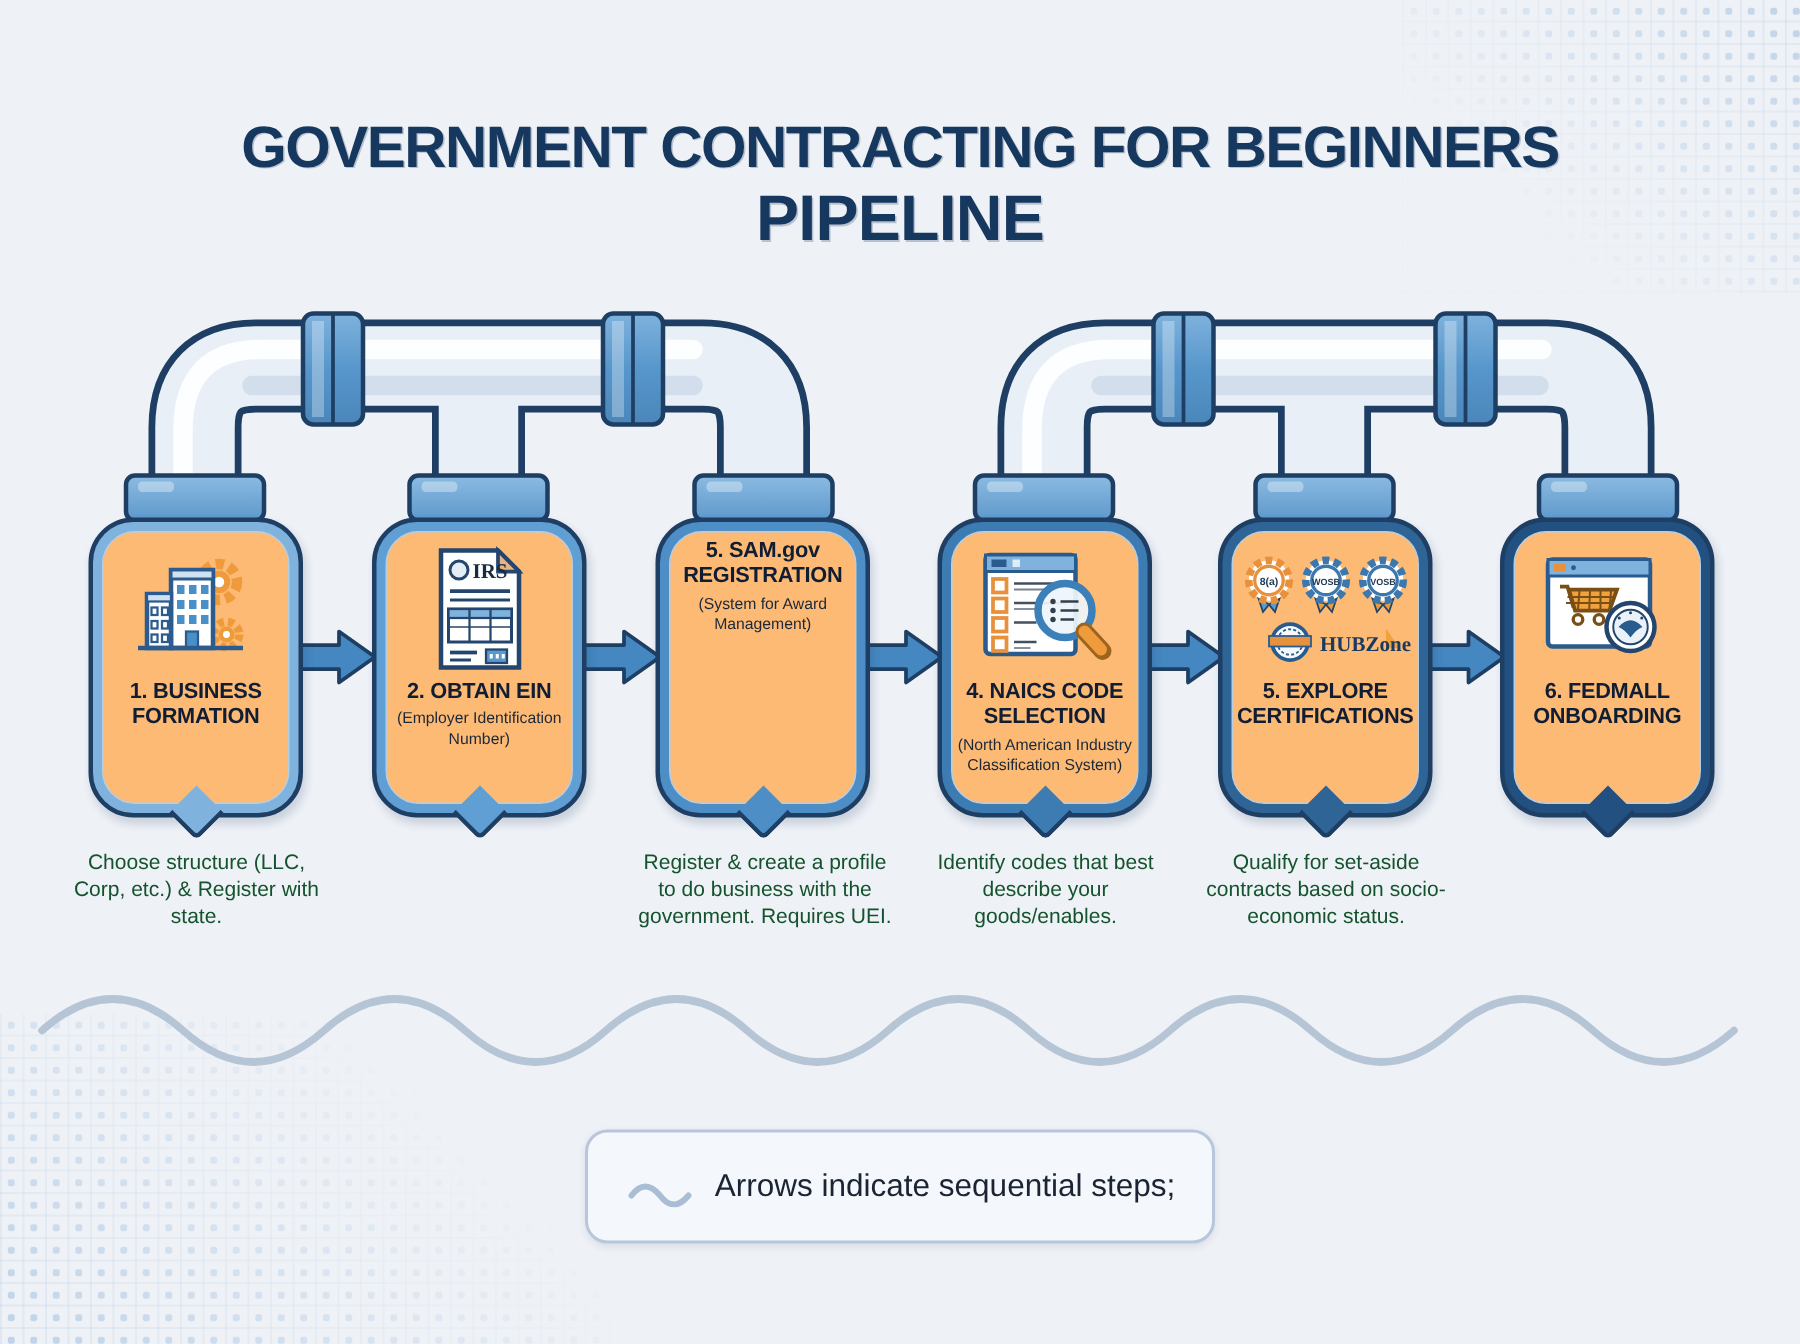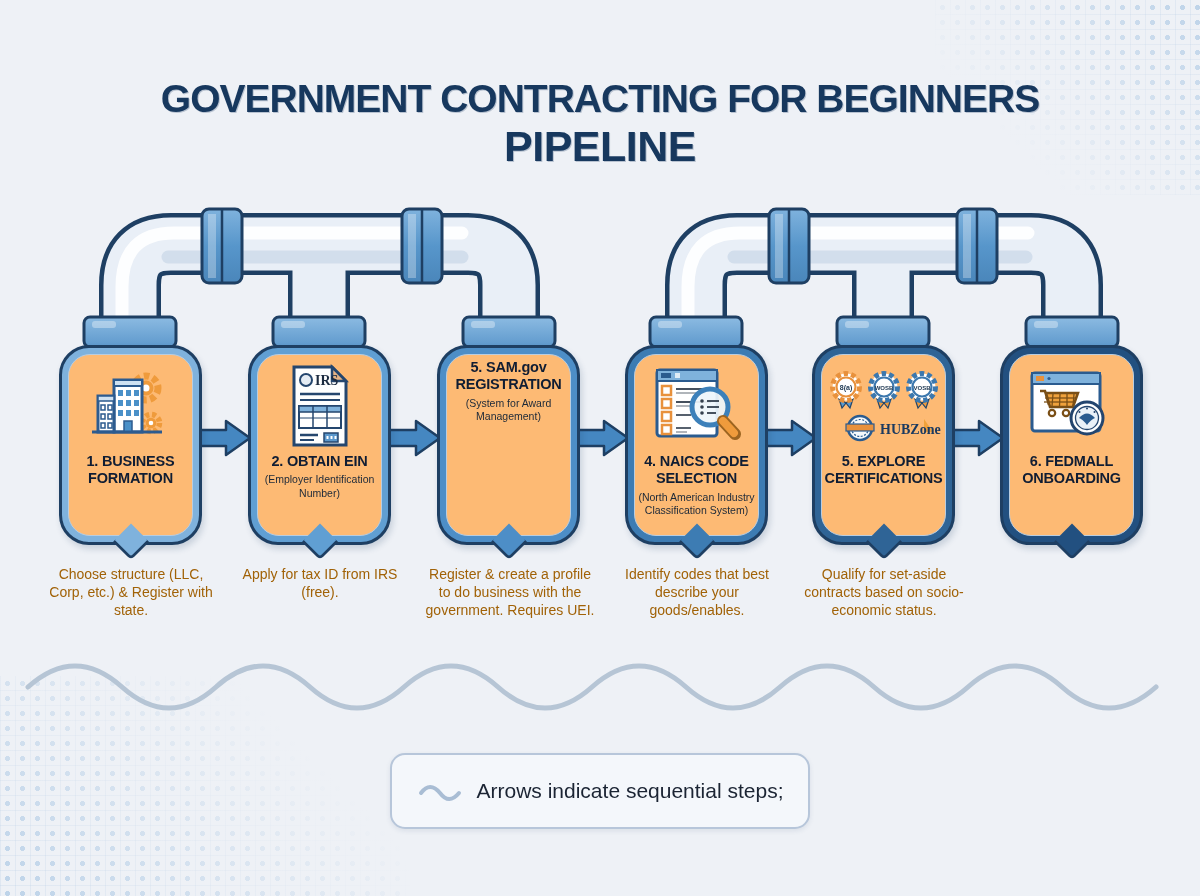--- a/index.html
+++ b/index.html
@@ -44,30 +44,30 @@
     transform:translateX(-50%) rotate(45deg);background:var(--cc,#6aa4d6);
     border-right:3px solid var(--navy);border-bottom:3px solid var(--navy);border-bottom-right-radius:5px;}
   .icon-wrap{height:94px;display:flex;align-items:center;justify-content:center;}
   .card-title{font-weight:bold;font-size:14.5px;text-align:center;color:#101d33;line-height:1.2;
     letter-spacing:-0.2px;width:128px;}
   .card-sub{font-size:10.5px;text-align:center;color:#1b2838;margin-top:3px;line-height:1.3;width:134px;}
   .card-sub:empty{display:none;}
 
   
   .desc{position:absolute;top:566px;width:176px;text-align:center;font-size:14px;line-height:1.28;
-    color:#a16207;}
+    color:#14532d;}
 
   
   #wave-divider{position:absolute;left:0;top:650px;width:1200px;height:76px;}
 
   
   .legend{position:absolute;left:390px;top:753px;width:420px;height:76px;background:#f4f7fb;
     border:2px solid #b7c6da;border-radius:15px;box-shadow:0 2px 5px rgba(40,70,110,.10);
     display:flex;flex-direction:column;justify-content:center;align-items:center;color:#1b2433;}
-  .legend-line1{display:flex;align-items:center;gap:14px;font-size:21px;line-height:1.3;}
+  .legend-line1{display:flex;align-items:flex-end;gap:14px;font-size:21px;line-height:1.3;}
   .legend-line2{font-size:21px;line-height:1.3;}
 </style>
 </head>
 <body>
 
 <div id="canvas">
 
   <div class="dotgrid" id="grid-tr">
       <div class="fade"></div>
     </div>
@@ -365,21 +365,20 @@
             <circle cx="68.5" cy="45" r="1" fill="#23456e"></circle>
         </svg>
       </div>
       <div class="card-title">6. FEDMALL ONBOARDING</div>
 
     </div>
     <div class="card-tab"></div>
   </div>
 
   <div class="desc" style="left:43px">Choose structure (LLC, Corp, etc.) &amp; Register with state.</div>
-  <div class="desc" style="left:232px">Apply for tax ID from IRS (free).</div>
   <div class="desc" style="left:422px">Register &amp; create a profile to do business with the government. Requires UEI.</div>
   <div class="desc" style="left:609px">Identify codes that best describe your goods/enables.</div>
   <div class="desc" style="left:796px">Qualify for set-aside contracts based on socio-economic status.</div>
 
   <svg id="wave-divider" viewBox="0 0 1200 76">
     <path d="M28 37 q47 -42 94 0 t94 0 t94 0 t94 0 t94 0 t94 0 t94 0 t94 0 t94 0 t94 0 t94 0 t94 0" fill="none" style="stroke:var(--wave_gray)" stroke-width="5" stroke-linecap="round"></path>
   </svg>
 
   <div class="legend">
     <div class="legend-line1">

